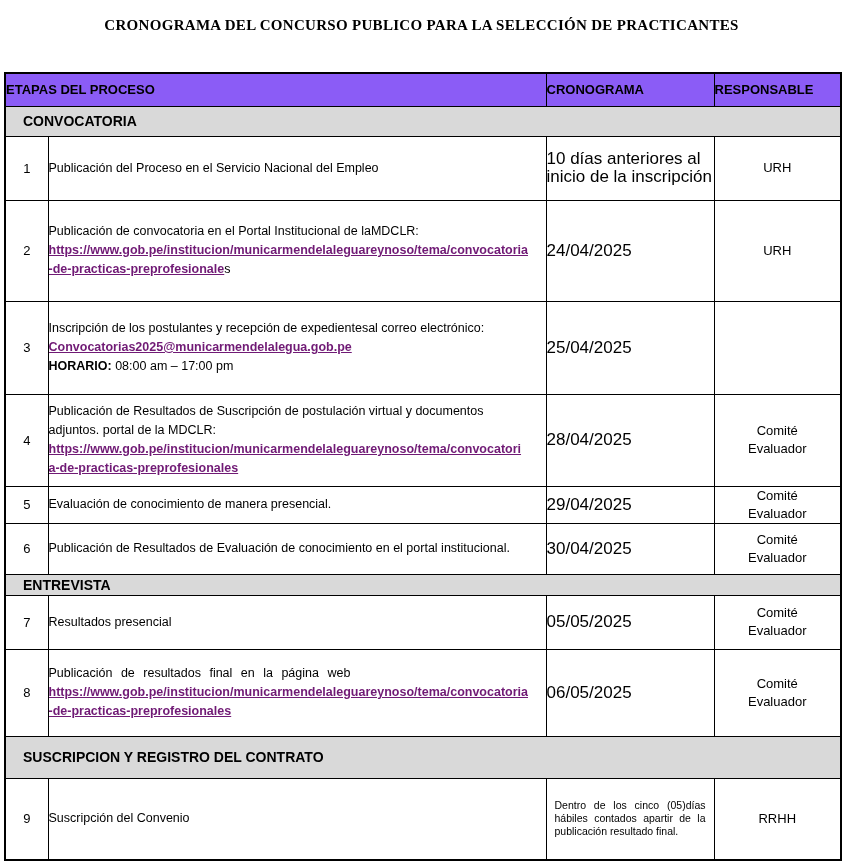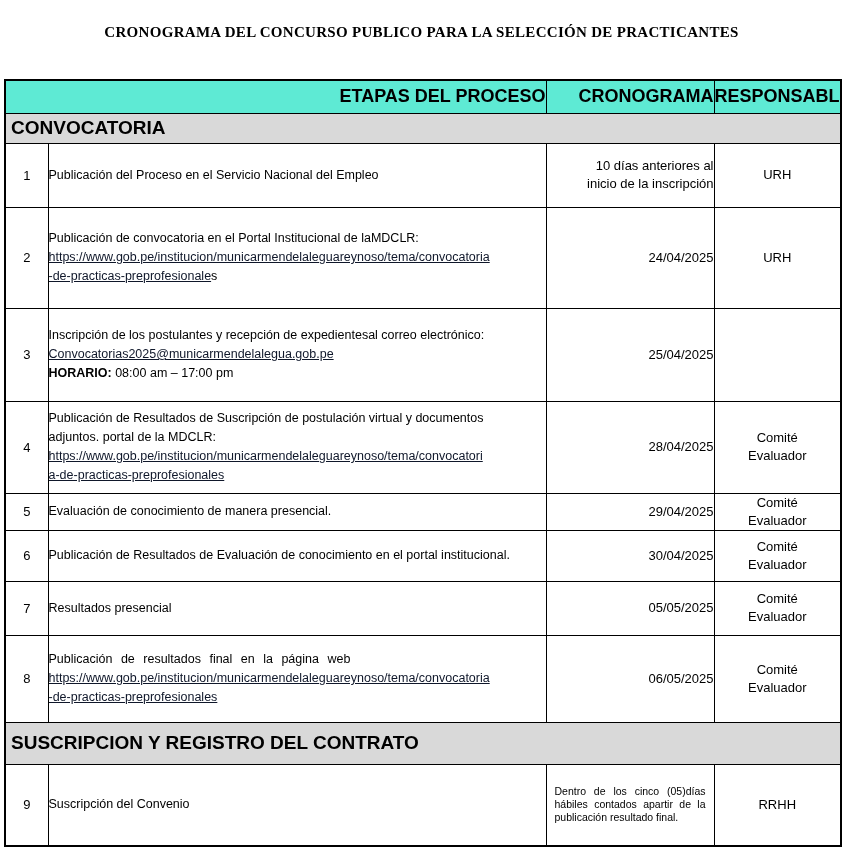--- a/index.html
+++ b/index.html
@@ -3,45 +3,45 @@
 <meta charset="utf-8">
 <style>
   html,body { margin:0; padding:0; }
   body {
     width:843px; height:867px; background:#ffffff; color:#000;
     font-family:"Liberation Sans", sans-serif; overflow:hidden;
   }
   .title {
     text-align:center; font-family:"Liberation Serif", serif;
     font-weight:bold; font-size:15px; line-height:23px;
-    padding-top:21px; letter-spacing:0.3px; height:49px;
+    padding-top:14px; letter-spacing:0.3px; height:49px;
   }
   table.sched {
     border-collapse:collapse; table-layout:fixed;
     width:836px; margin:9px 0 0 4px;
     border:2px solid #000;
   }
   table.sched td { border:1px solid #000; vertical-align:middle; padding:0; overflow:hidden; }
   tr.head-row td {
-    background:#5eead4; font-weight:bold; text-align:right;
-    font-size:18px;
+    background:#8b5cf6; font-weight:bold; text-align:left;
+    font-size:13px;
   }
   tr.section-row td {
-    background:#d9d9d9; font-weight:bold; font-size:19px;
-    padding-left:5px; text-align:left;
+    background:#d9d9d9; font-weight:bold; font-size:14px;
+    padding-left:17px; text-align:left;
   }
   td.num   { text-align:center; font-size:13px; }
   td.desc  { padding:2px 5px 2px 10px; font-size:12.5px; line-height:19px; text-align:left; }
-  td.crono { text-align:right; font-size:13px; line-height:18px; padding:0 4px; }
+  td.crono { text-align:left; font-size:17px; line-height:18px; padding:0 4px; }
   td.resp  { text-align:center; font-size:13px; line-height:18px; }
   td.crono.small-justify {
     font-size:10.5px; line-height:13px; text-align:justify;
     padding:2px 8px; vertical-align:middle;
   }
-  a.link { color:#0f172a; text-decoration:underline; cursor:pointer; word-break:break-all; }
+  a.link { color:#701a75; text-decoration:underline; cursor:pointer; word-break:break-all;font-weight:bold; }
   .bold { font-weight:bold; }
   .wide { word-spacing:5px; }
 </style>
 </head>
 <body>
 
 <div class="title">
   <div>CRONOGRAMA DEL CONCURSO PUBLICO PARA LA SELECCIÓN DE PRACTICANTES</div>
 </div>
 
@@ -92,20 +92,23 @@
         <td class="desc"><span>Evaluación de conocimiento de manera presencial.</span></td>
         <td class="crono">29/04/2025</td>
         <td class="resp">Comité<br>Evaluador</td>
       </tr>
       <tr style="height: 51px;">
         <td class="num">6</td>
         <td class="desc"><span>Publicación de Resultados de Evaluación de conocimiento en el portal institucional.</span></td>
         <td class="crono">30/04/2025</td>
         <td class="resp">Comité<br>Evaluador</td>
       </tr>
+      <tr class="section-row" style="height: 21px;">
+        <td colspan="4">ENTREVISTA</td>
+      </tr>
       <tr style="height: 54px;">
         <td class="num">7</td>
         <td class="desc"><span>Resultados presencial</span></td>
         <td class="crono">05/05/2025</td>
         <td class="resp">Comité<br>Evaluador</td>
       </tr>
       <tr style="height: 87px;">
         <td class="num">8</td>
         <td class="desc"><span class="wide">Publicación de resultados final en la página web</span><br><a class="link">https://www.gob.pe/institucion/municarmendelaleguareynoso/tema/convocatoria</a><br><a class="link">-de-practicas-preprofesionales</a></td>
         <td class="crono">06/05/2025</td>

